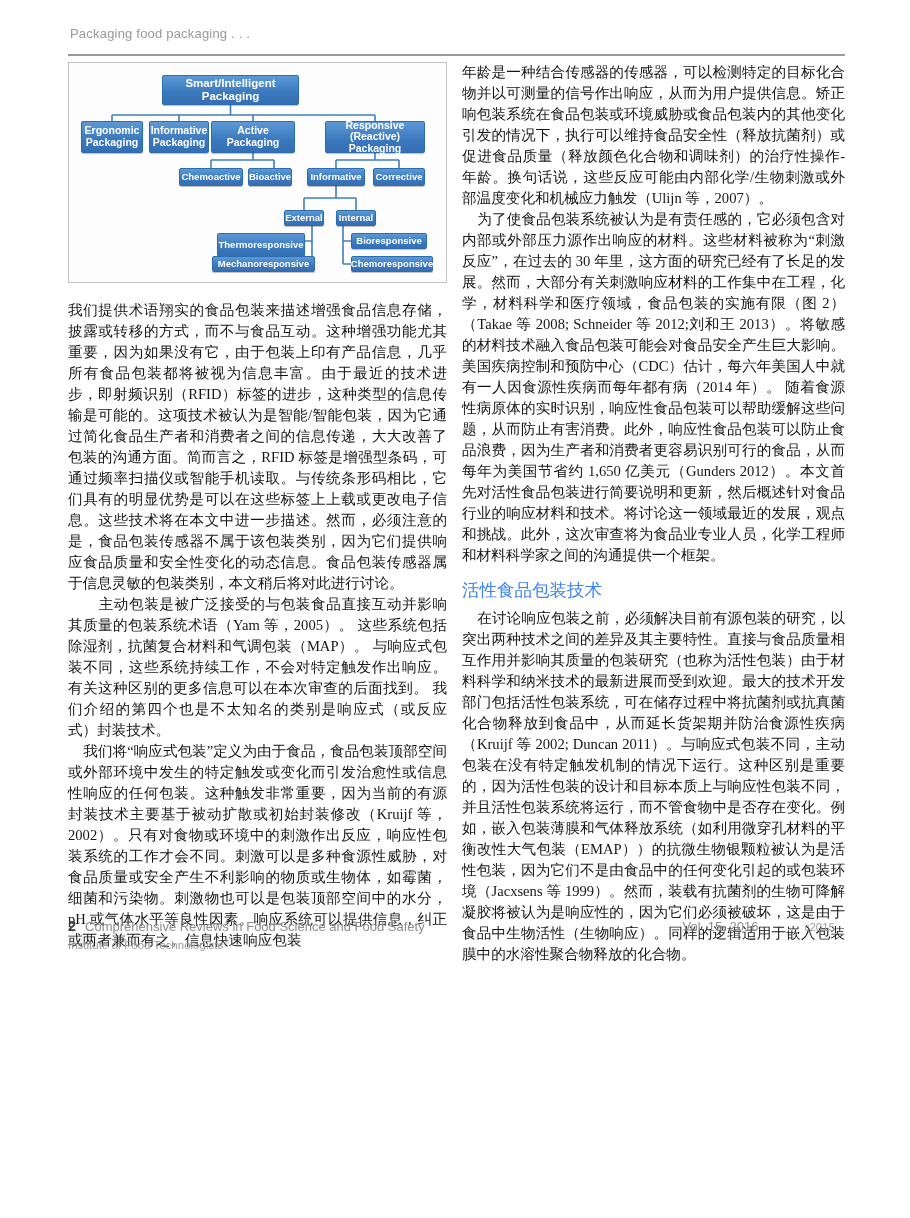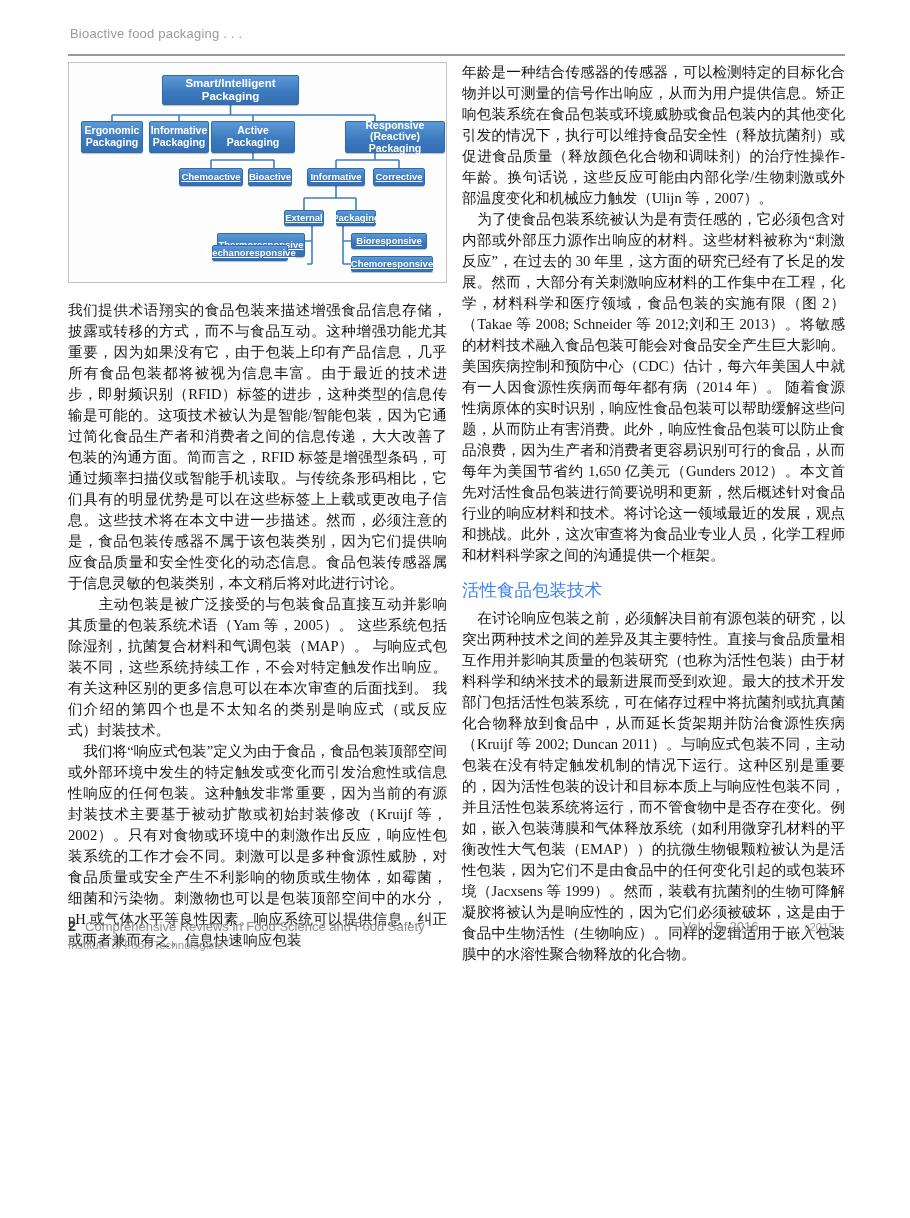--- a/index.html
+++ b/index.html
@@ -61,21 +61,21 @@
     background: linear-gradient(#5d99d6, #3a78bd 60%, #366fb3);
     border: 1px solid #2e6cb0;
     border-radius: 2px;
     color: #ffffff;
     font-family: "Liberation Sans", "DejaVu Sans", sans-serif;
     font-weight: bold;
     box-shadow: 0 1px 1px rgba(0,0,0,.25);
     line-height: 1.1;
     padding: 4px 2px;
   }
-  .f10 { font-size: 9.5px; text-decoration: underline; }
+  .f10 { font-size: 9.5px; }
   .f11 { font-size: 10.5px; }
   .f12 { font-size: 11.5px; }
   svg.connectors { position: absolute; left: 0; top: 0; }
 
   
   .section-heading {
     font-family: "Liberation Sans", "DejaVu Sans", sans-serif;
     font-size: 17.5px; color: #3b82f6;
     margin: 12px 0 6px 0; font-weight: normal;
   }
@@ -93,21 +93,21 @@
   .journal  { font-size: 13px; color: #8c8c8c; }
   .vol      { font-size: 13px; color: #8c8c8c; margin-left: auto; }
   .copy-c   { font-size: 10px; color: #a0a0a0; margin-left: 46px; }
   .year     { font-size: 11.5px; color: #a0a0a0; margin-right: 12px; }
   .footer-line2 { font-size: 11.5px; color: #9a9a9a; margin-top: 3px; }
   .reg-mark { font-size: 8px; vertical-align: super; }
 </style>
 </head>
 <body>
 
-<div class="running-head">Bioactive food packaging . . .</div>
+<div class="running-head">Packaging food packaging . . .</div>
 <div class="head-rule"></div>
 
 <div class="columns">
 
   <div class="col-left">
 
     <div class="figure-frame">
       <svg class="connectors" width="377" height="219" viewBox="0 0 377 219">
         <g stroke="#3f7fc1" stroke-width="1.6" fill="none">
 
@@ -123,33 +123,33 @@
 
           <path d="M274 163 V201 M274 178 H282 M274 201 H282"></path>
         </g>
       </svg>
 
       <div class="dnode f12" style="left:93px;  top:12px;  width:137px; height:30px;">Smart/Intelligent Packaging</div>
 
       <div class="dnode f11" style="left:12px;  top:58px;  width:62px;  height:32px;">Ergonomic Packaging</div>
       <div class="dnode f11" style="left:80px;  top:58px;  width:60px;  height:32px;">Informative Packaging</div>
       <div class="dnode f11" style="left:142px; top:58px;  width:84px;  height:32px;">Active Packaging</div>
-      <div class="dnode f11" style="left:256px; top:58px;  width:100px; height:32px;margin-left:20px;">Responsive (Reactive) Packaging</div>
+      <div class="dnode f11" style="left:256px; top:58px;  width:100px; height:32px;">Responsive (Reactive) Packaging</div>
 
       <div class="dnode f10" style="left:110px; top:105px; width:64px; height:18px;">Chemoactive</div>
       <div class="dnode f10" style="left:179px; top:105px; width:44px; height:18px;">Bioactive</div>
       <div class="dnode f10" style="left:238px; top:105px; width:58px; height:18px;">Informative</div>
       <div class="dnode f10" style="left:304px; top:105px; width:52px; height:18px;">Corrective</div>
 
       <div class="dnode f10" style="left:215px; top:147px; width:40px; height:16px;">External</div>
-      <div class="dnode f10" style="left:267px; top:147px; width:40px; height:16px;">Packaging</div>
+      <div class="dnode f10" style="left:267px; top:147px; width:40px; height:16px;">Internal</div>
 
       <div class="dnode f10" style="left:148px; top:170px; width:88px; height:24px;">Thermoresponsive</div>
       <div class="dnode f10" style="left:282px; top:170px; width:76px; height:16px;">Bioresponsive</div>
-      <div class="dnode f10" style="left:143px; top:182px; width:76px; height:16px;">Mechanoresponsive</div>
+      <div class="dnode f10" style="left:143px; top:193px; width:103px; height:16px;">Mechanoresponsive</div>
       <div class="dnode f10" style="left:282px; top:193px; width:82px; height:16px;">Chemoresponsive</div>
     </div>
 
 
     <p class="body-par">我们提供术语翔实的食品包装来描述增强食品信息存储，披露或转移的方式，而不与食品互动。这种增强功能尤其重要，因为如果没有它，由于包装上印有产品信息，几乎所有食品包装都将被视为信息丰富。由于最近的技术进步，即射频识别（RFID）标签的进步，这种类型的信息传输是可能的。这项技术被认为是智能/智能包装，因为它通过简化食品生产者和消费者之间的信息传递，大大改善了包装的沟通方面。简而言之，RFID 标签是增强型条码，可通过频率扫描仪或智能手机读取。与传统条形码相比，它们具有的明显优势是可以在这些标签上上载或更改电子信息。这些技术将在本文中进一步描述。然而，必须注意的是，食品包装传感器不属于该包装类别，因为它们提供响应食品质量和安全性变化的动态信息。食品包装传感器属于信息灵敏的包装类别，本文稍后将对此进行讨论。</p>
     <p class="body-par indent-2">主动包装是被广泛接受的与包装食品直接互动并影响其质量的包装系统术语（Yam 等，2005）。 这些系统包括除湿剂，抗菌复合材料和气调包装（MAP）。 与响应式包装不同，这些系统持续工作，不会对特定触发作出响应。 有关这种区别的更多信息可以在本次审查的后面找到。 我们介绍的第四个也是不太知名的类别是响应式（或反应式）封装技术。</p>
     <p class="body-par indent-1">我们将“响应式包装”定义为由于食品，食品包装顶部空间或外部环境中发生的特定触发或变化而引发治愈性或信息性响应的任何包装。这种触发非常重要，因为当前的有源封装技术主要基于被动扩散或初始封装修改（Kruijf 等，2002）。只有对食物或环境中的刺激作出反应，响应性包装系统的工作才会不同。刺激可以是多种食源性威胁，对食品质量或安全产生不利影响的物质或生物体，如霉菌，细菌和污染物。刺激物也可以是包装顶部空间中的水分，pH 或气体水平等良性因素。响应系统可以提供信息，纠正或两者兼而有之。信息快速响应包装</p>
   </div>
 
   <div class="col-right">

